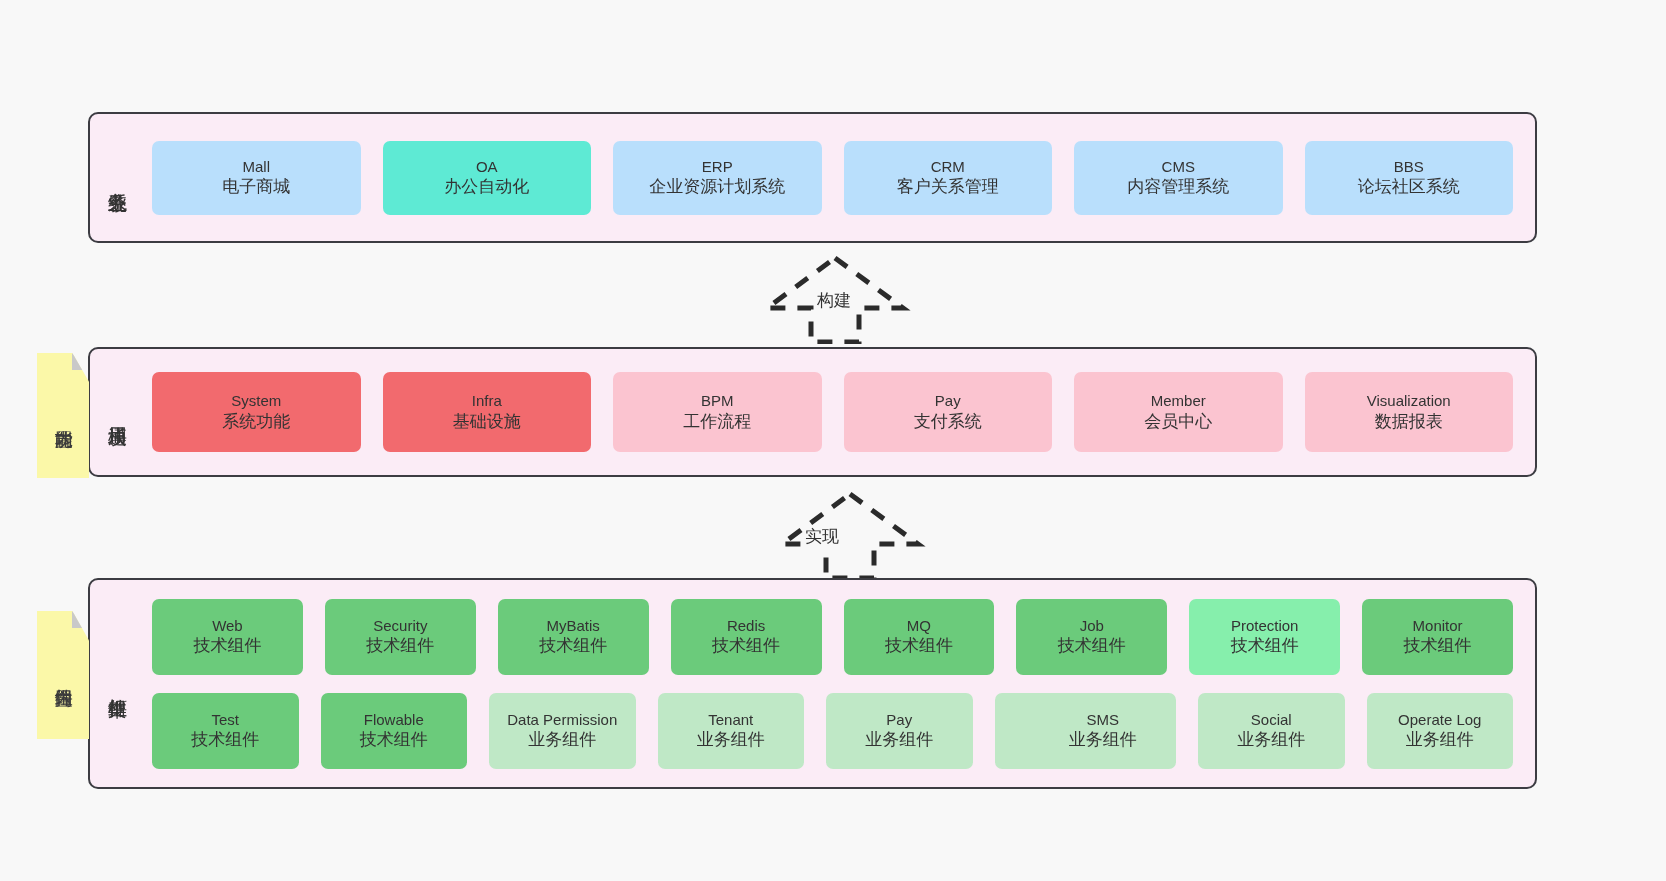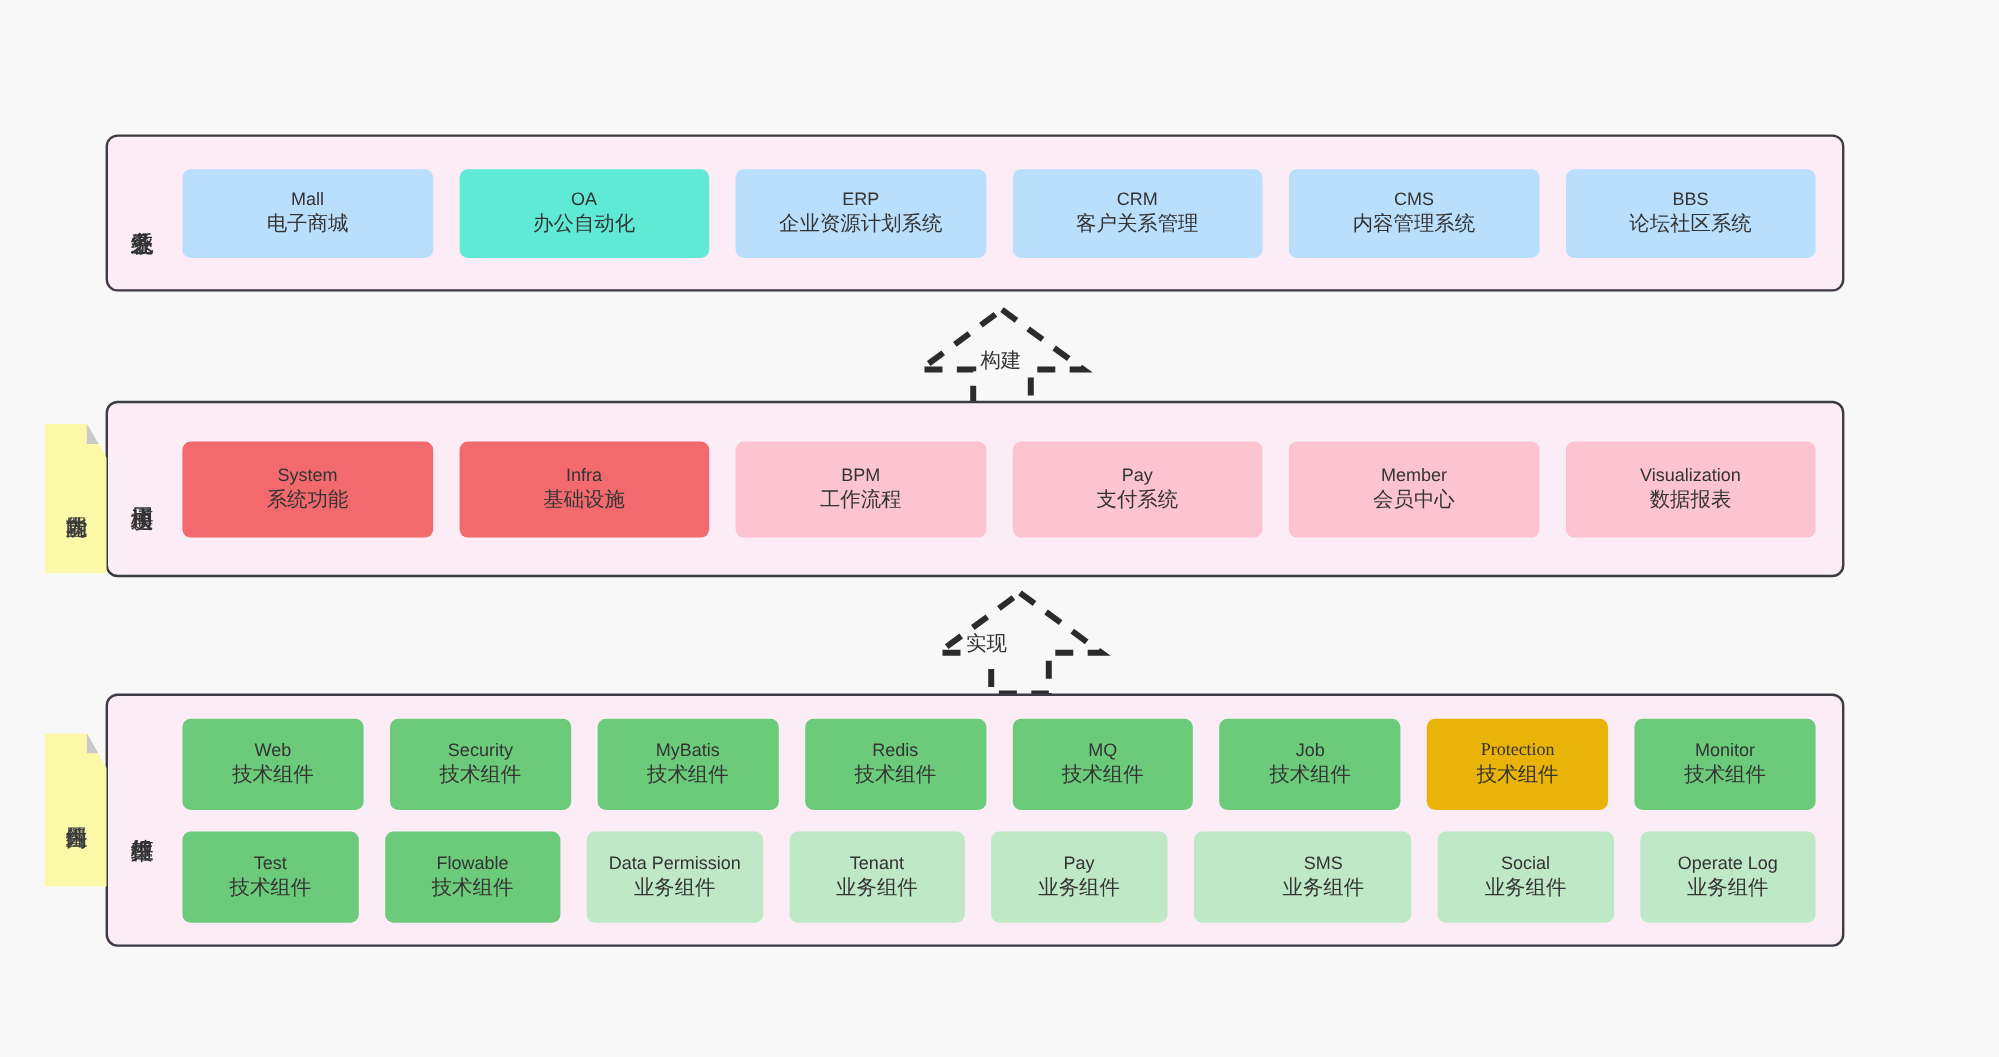--- a/index.html
+++ b/index.html
@@ -82,21 +82,21 @@
   .card .sub { font-size: 17px; }
 
   .card.blue        { background: #b9dffc; }
   .card.red         { background: #f26a6e; }
   .card.pink        { background: #fbc4d0; }
   .card.green       { background: #6bcb7b; }
   .card.lightgreen  { background: #bfe8c6; }
 
   
   #layer-business { left: 88px;  top: 112px; width: 1449px; height: 131px; }
-  #layer-modules  { left: 88px;  top: 334px; width: 1449px; height: 147px; }
+  #layer-modules  { left: 88px;  top: 347px; width: 1449px; height: 130px; }
   #layer-framework{ left: 88px;  top: 578px; width: 1449px; height: 211px; }
 
   #layer-business  .card-row { height: 74px; }
   #layer-modules   .card-row { height: 80px; }
   #layer-framework .card-row { height: 76px; }
 
   
   .note {
     position: absolute;
     width: 52px;
@@ -249,21 +249,21 @@
           <span class="sub">技术组件</span>
         </div>
         <div class="card green" style="background: rgb(107, 203, 123);">
           <span class="ttl">MQ</span>
           <span class="sub">技术组件</span>
         </div>
         <div class="card green" style="background: rgb(107, 203, 123);">
           <span class="ttl">Job</span>
           <span class="sub">技术组件</span>
         </div>
-        <div class="card green" style="background: #eab308; font-family: Liberation Serif, serif;">
+        <div class="card green" style="background: #86efac;">
           <span class="ttl">Protection</span>
           <span class="sub">技术组件</span>
         </div>
         <div class="card green" style="background: rgb(107, 203, 123);">
           <span class="ttl">Monitor</span>
           <span class="sub">技术组件</span>
         </div>
       </div>
 
       <div class="card-row">

